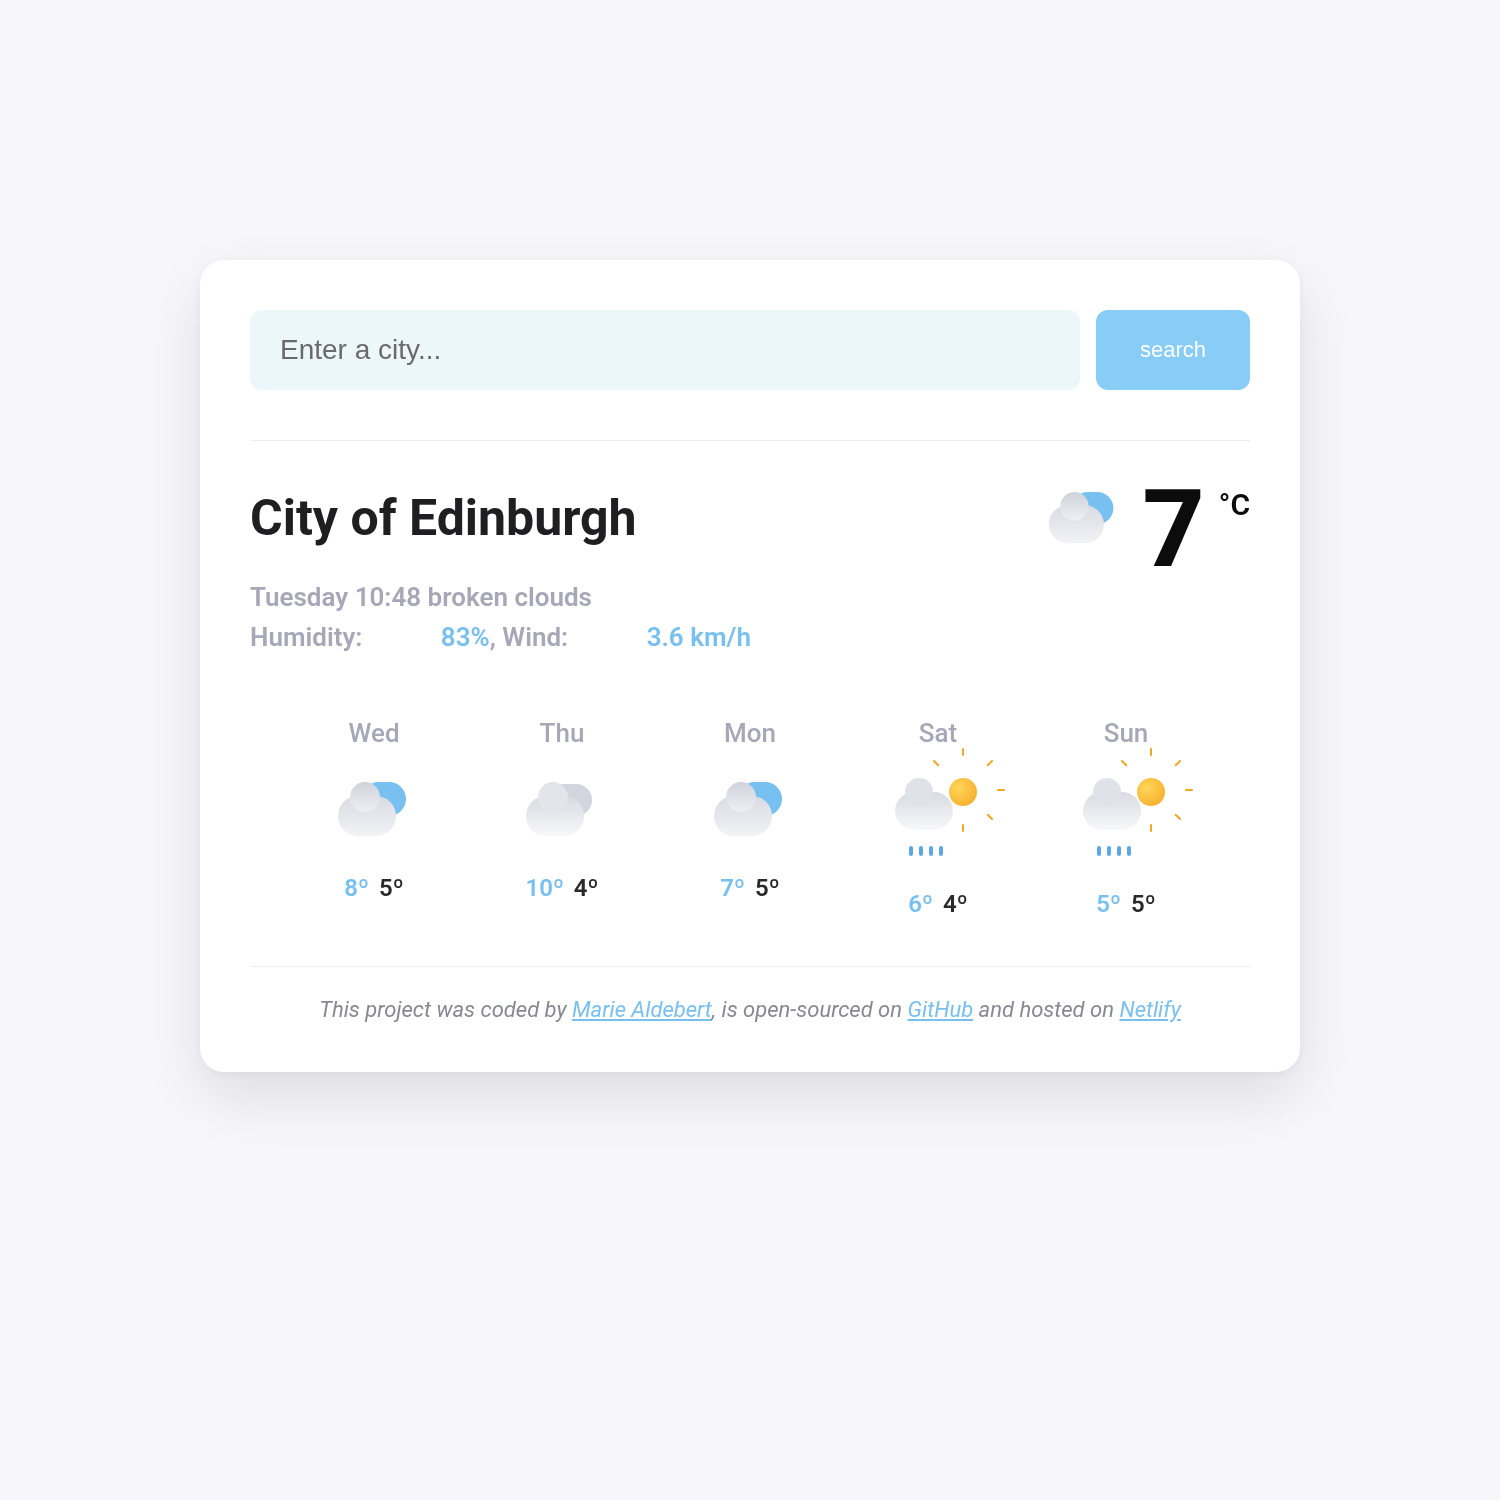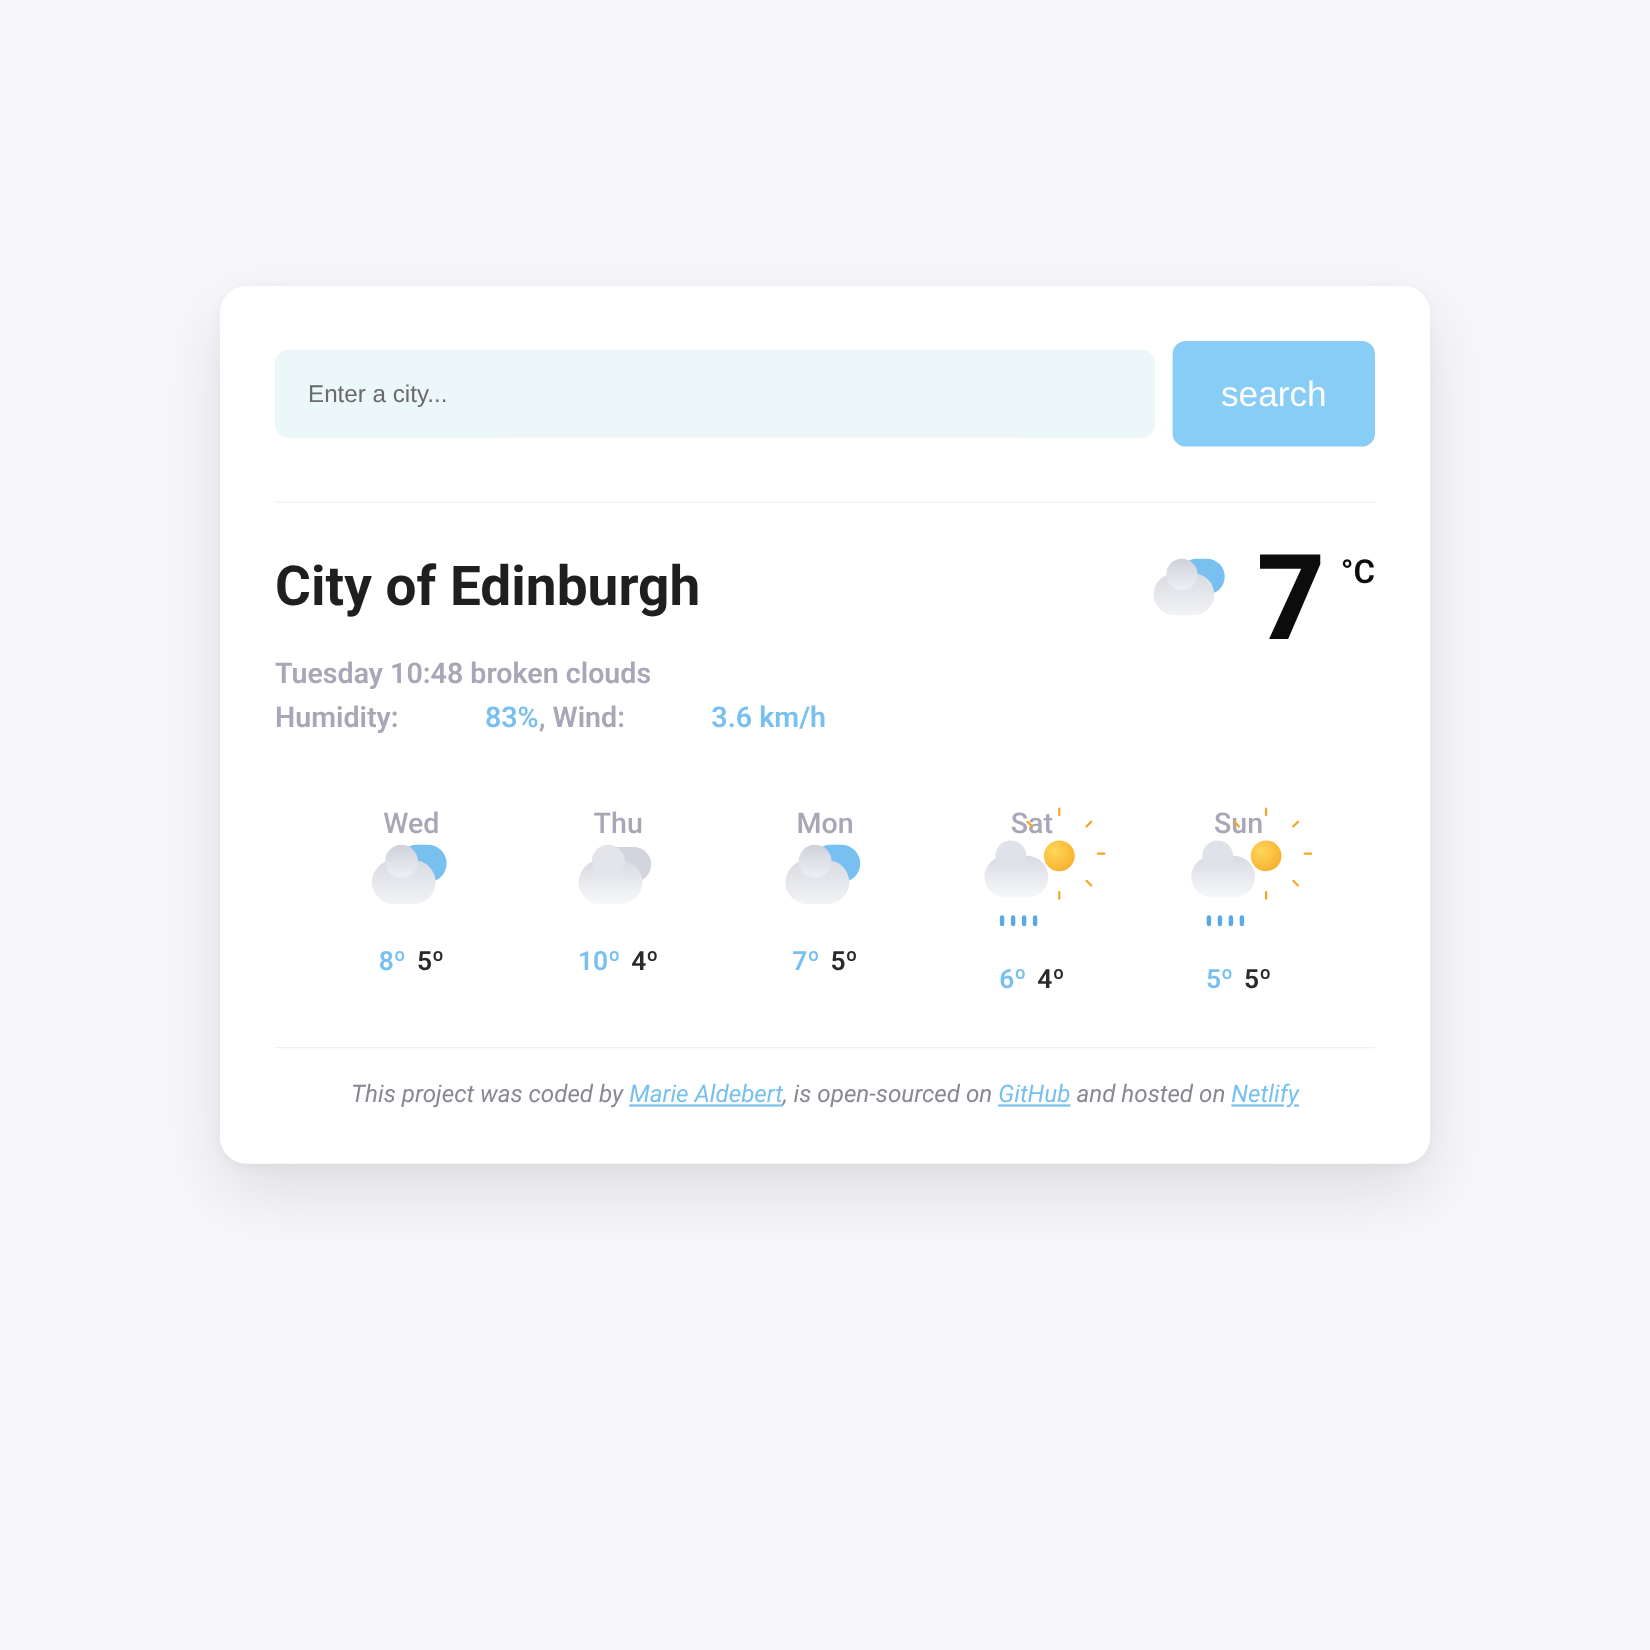--- a/index.html
+++ b/index.html
@@ -34,32 +34,32 @@
     display:flex;gap:16px;
     padding-bottom:50px;
     border-bottom:1px solid var(--divider);
     align-items:center;
   }
   .search-input{
     flex:1;
     background:var(--search-bg);
     border:none;border-radius:12px;
     height:80px;
-    font-size:22px;
+    font-size:28px;
     padding:0 30px;
     color:#6a6a6a;
     outline:none;
   }
   .search-input::placeholder{color:#6a6a6a;}
   .search-btn{
     background:var(--accent);
     color:#fff;
     border:none;border-radius:12px;
-    height:96px;padding:0 44px;
-    font-size:32px;
+    height:80px;padding:0 44px;
+    font-size:22px;
     cursor:pointer;
   }
   .overview{
     display:flex;justify-content:space-between;align-items:flex-start;
     padding-top:48px;padding-bottom:20px;
   }
   .ov-left h1{
     margin:0 0 30px 0;
     font-size:50px;font-weight:700;
     color:var(--heading);
@@ -86,20 +86,21 @@
   .forecast{
     display:flex;justify-content:space-between;
     padding:40px 30px 48px 30px;
     border-bottom:1px solid var(--divider);
   }
   .day{
     flex:1;text-align:center;
   }
   .day .name{
     font-size:26px;color:var(--muted);font-weight:500;
+    margin-bottom:30px;
   }
   .day .temps{
     margin-top:30px;font-size:24px;font-weight:600;
   }
   .day .hi{color:var(--accent-strong);margin-right:10px;}
   .day .lo{color:#2a2a2a;}
   .footer{
     text-align:center;
     padding-top:30px;
     font-size:22px;color:var(--text);font-style:italic;

